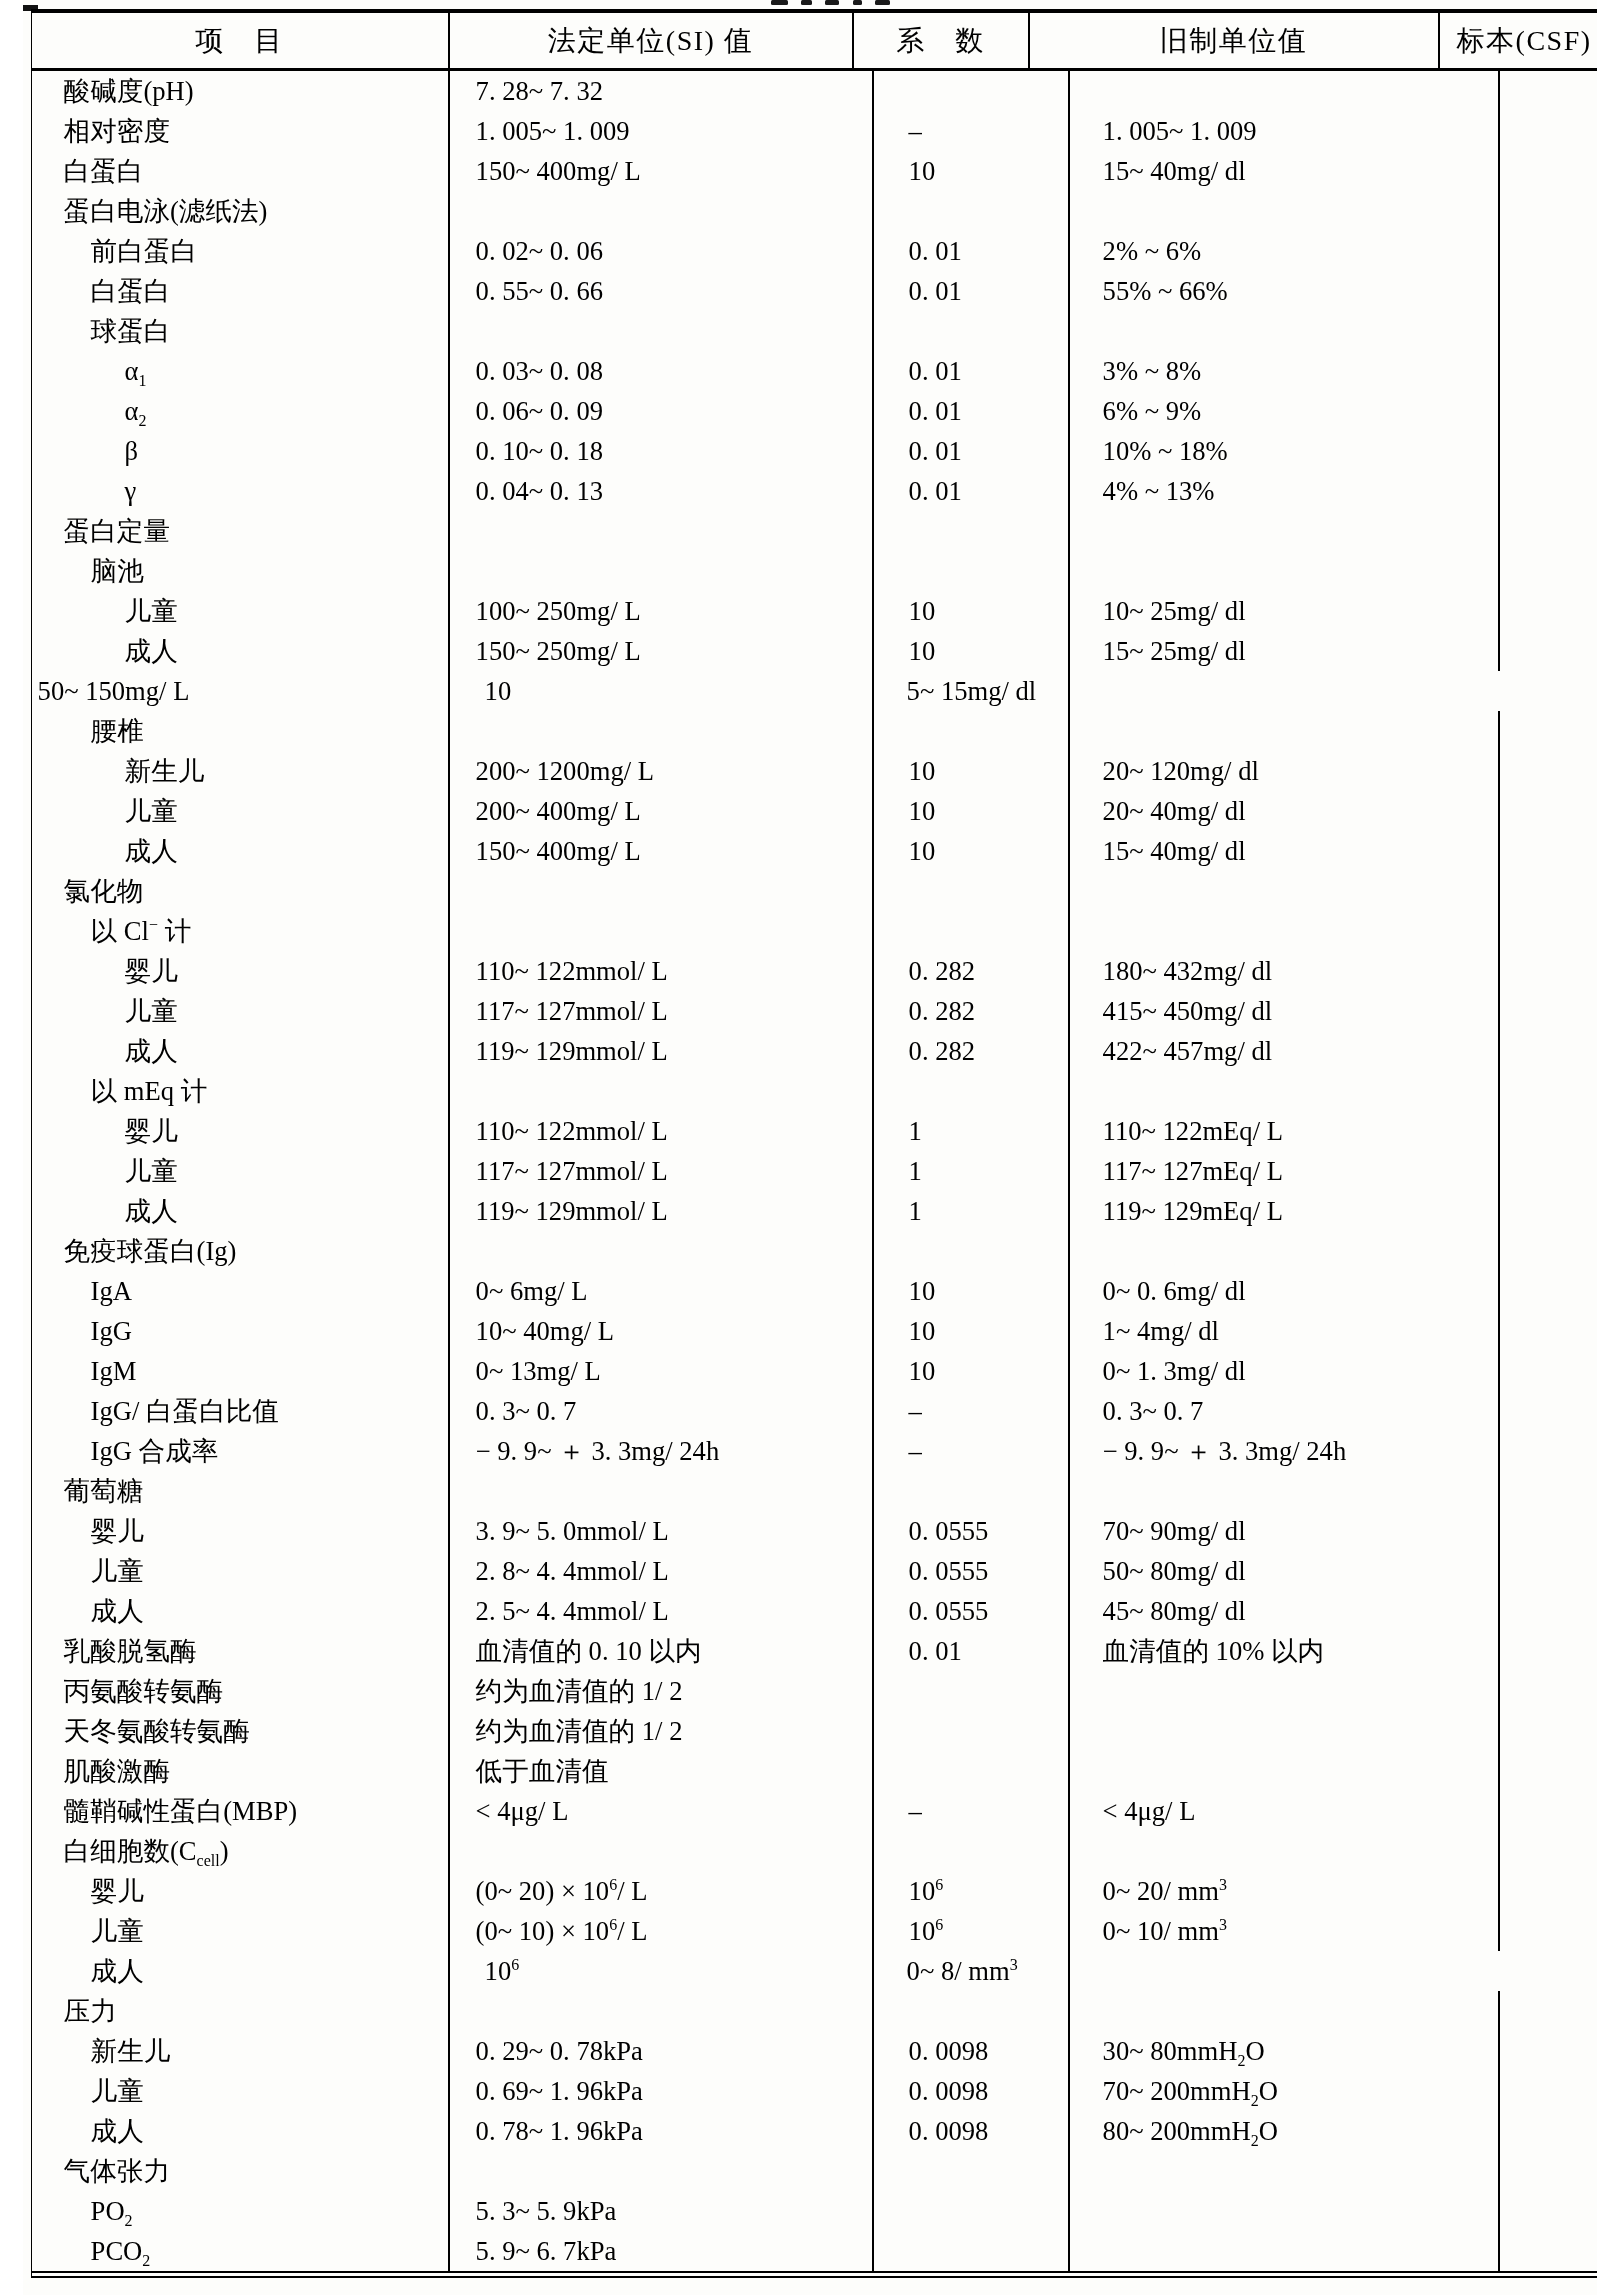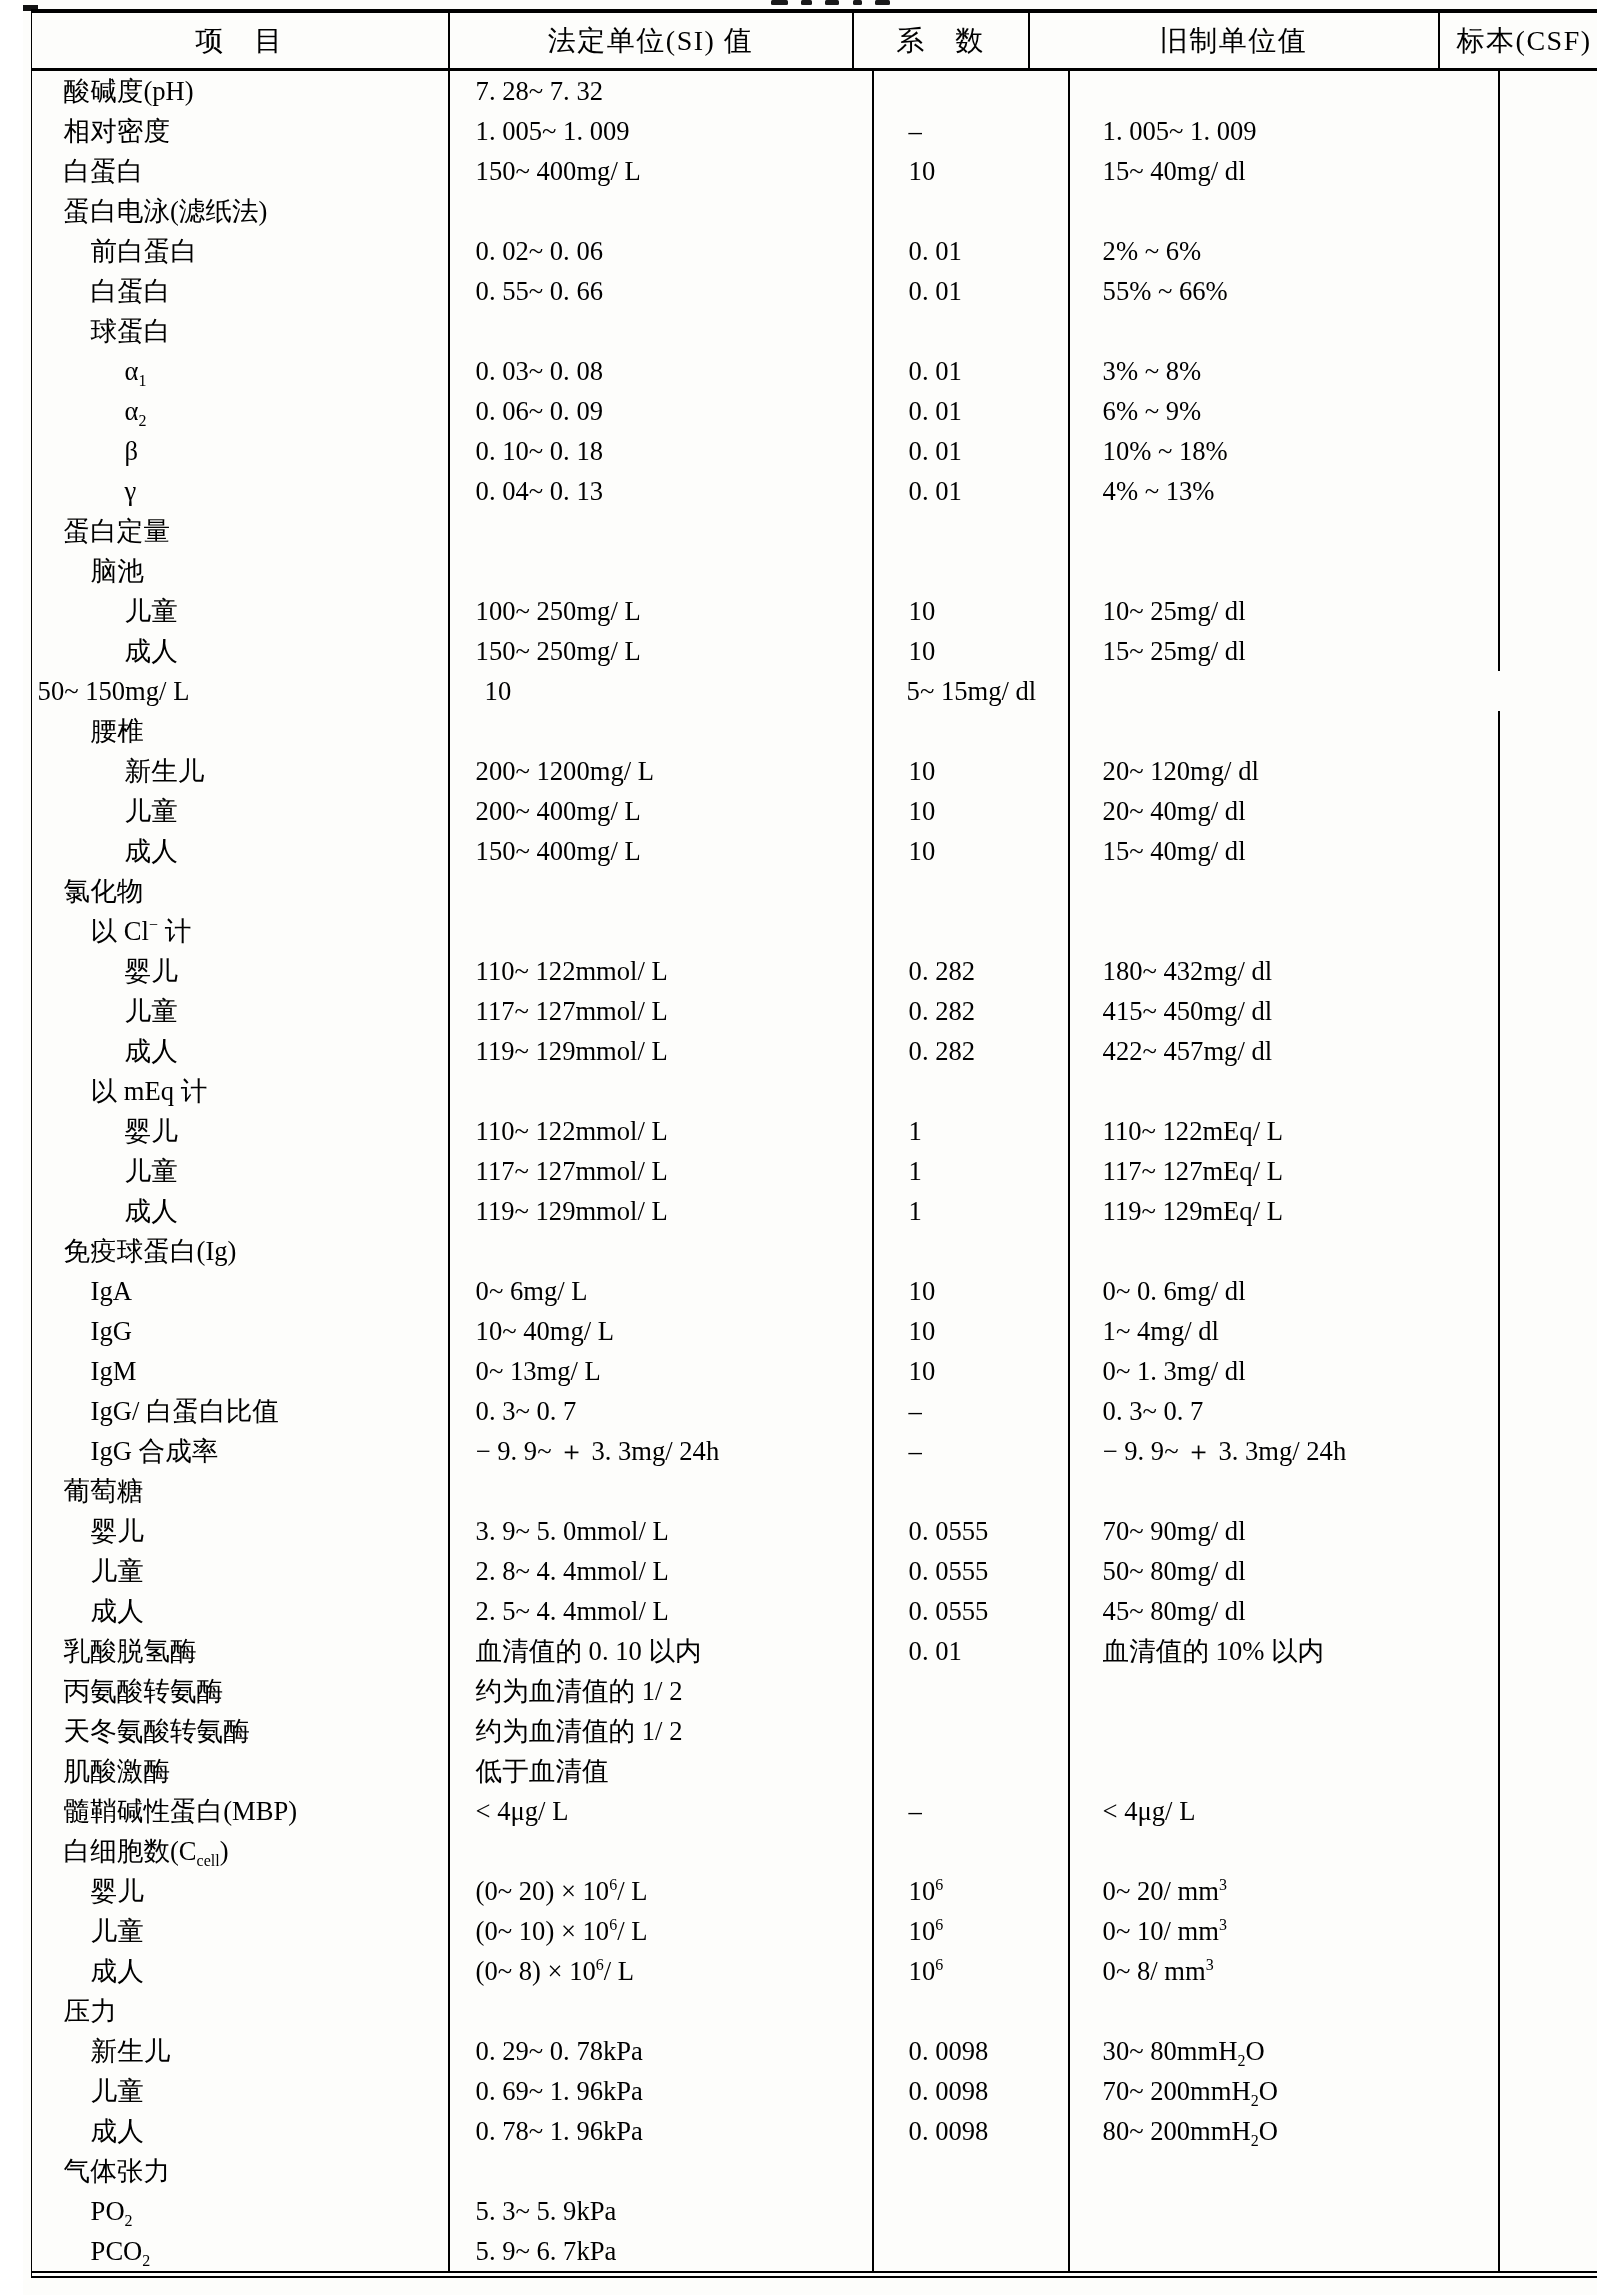--- a/index.html
+++ b/index.html
@@ -385,21 +385,20 @@
         </div>
         <div class="row">
           <div class="cell item ind1">儿童</div>
           <div class="cell si">(0~ 10) × 10<sup>6</sup>/ L</div>
           <div class="cell factor">10<sup>6</sup></div>
           <div class="cell old">0~ 10/ mm<sup>3</sup></div>
           <div class="cell specimen"></div>
         </div>
         <div class="row">
           <div class="cell item ind1">成人</div>
-          <div class="cell si">(0~ 8) × 10<sup>6</sup>/ L</div>
           <div class="cell factor">10<sup>6</sup></div>
           <div class="cell old">0~ 8/ mm<sup>3</sup></div>
           <div class="cell specimen"></div>
         </div>
         <div class="row">
           <div class="cell item ind0">压力</div>
           <div class="cell si"></div>
           <div class="cell factor"></div>
           <div class="cell old"></div>
           <div class="cell specimen"></div>

